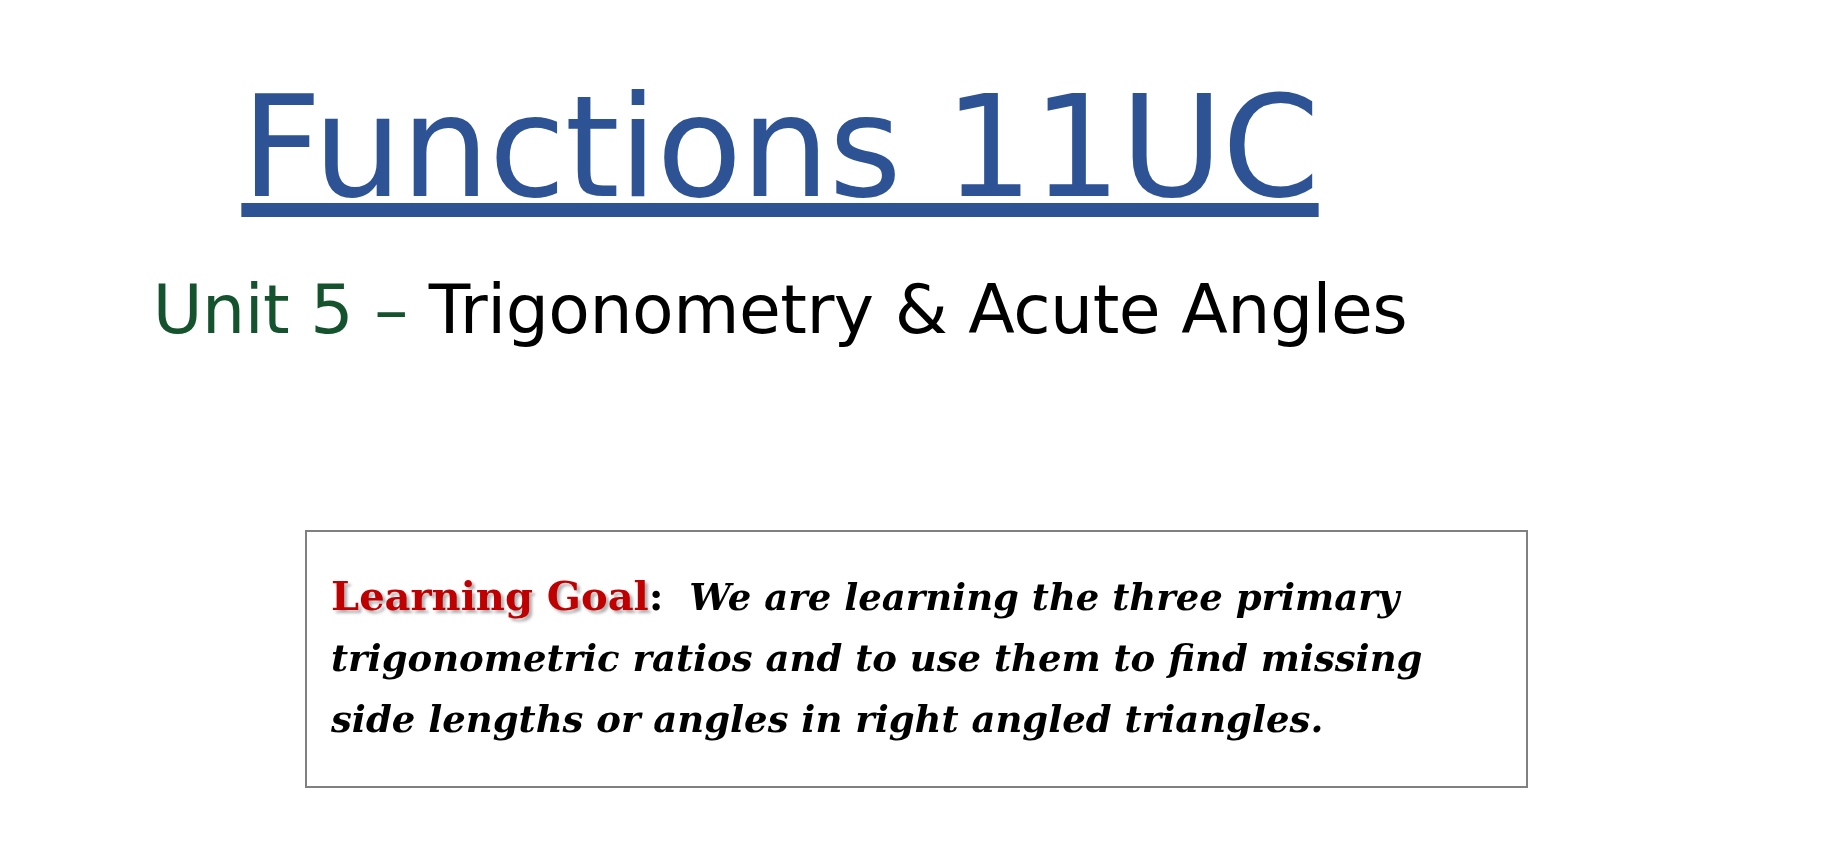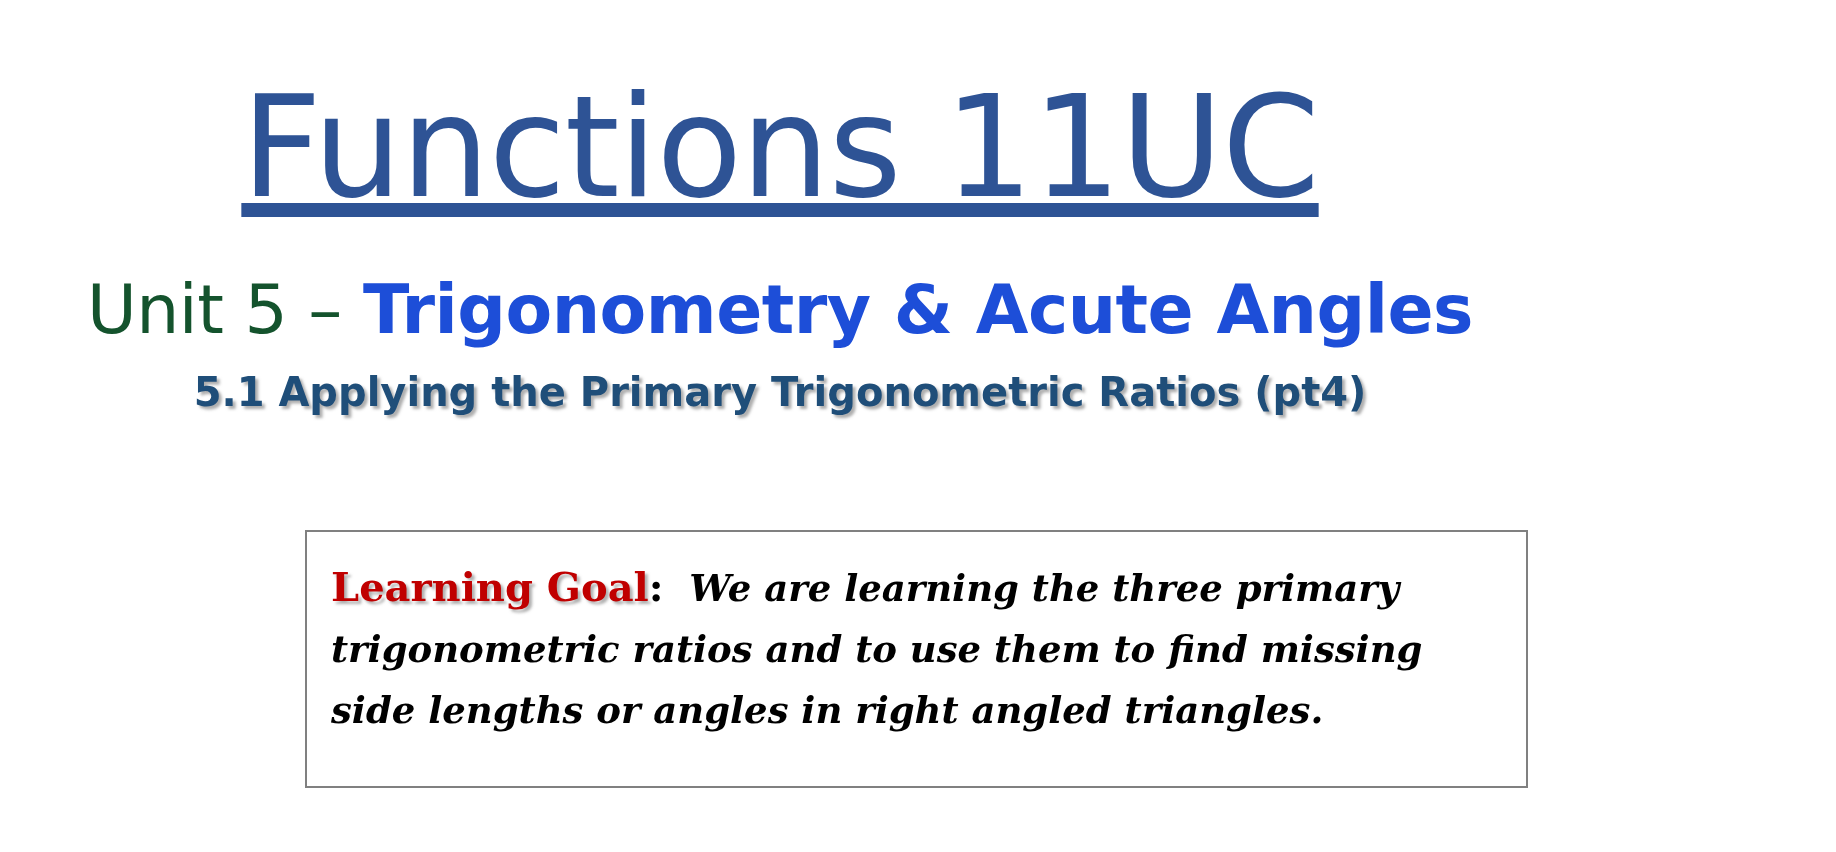--- a/index.html
+++ b/index.html
@@ -50,22 +50,22 @@
     font-size: 68px;
     line-height: 1.0;
     white-space: nowrap;
   }
   .unit-prefix {
     color: #14532d;
     font-weight: 400;
     letter-spacing: -0.5px;
   }
   .unit-topic {
-    color: #1d4ed8;
-    font-weight: 700;
+    color: #000000;
+    font-weight: 400;
     letter-spacing: -0.5px;
     text-align: right;
   }
 
   
   .section-line {
     position: absolute;
     left: 0;
     top: 372px;
     width: 1560px;
@@ -82,21 +82,21 @@
   
   .goal-box {
     position: absolute;
     left: 305px;
     top: 530px;
     width: 1223px;
     height: 258px;
     box-sizing: border-box;
     border: 2px solid #808080;
     background: #ffffff;
-    padding: 24px 24px 0 24px;
+    padding: 33px 24px 0 24px;
   }
   .goal-text {
     font-family: "DejaVu Serif", serif;
     font-size: 37px;
     line-height: 61px;
     color: #000000;
     font-style: italic;
     font-weight: 700;
   }
   .goal-label {
@@ -123,21 +123,20 @@
 <body>
 
 <div class="slide">
 
   <div class="deck-title">Functions 11UC</div>
 
   <div class="unit-line">
     <span class="unit-prefix">Unit 5 – </span><span class="unit-topic">Trigonometry &amp; Acute Angles</span>
   </div>
 
-  <div class="section-line">5.1 Applying the Primary Trigonometric Ratios (pt4)</div>
 
   <div class="goal-box">
     <div class="goal-text">
       <span class="goal-label">Learning Goal</span><span class="goal-colon">:</span>&nbsp;&nbsp;<span class="goal-body">We are learning the three primary trigonometric ratios and to use them to find missing side lengths or angles in right angled triangles.</span>
     </div>
   </div>
 
 </div>
 
 </body></html>

